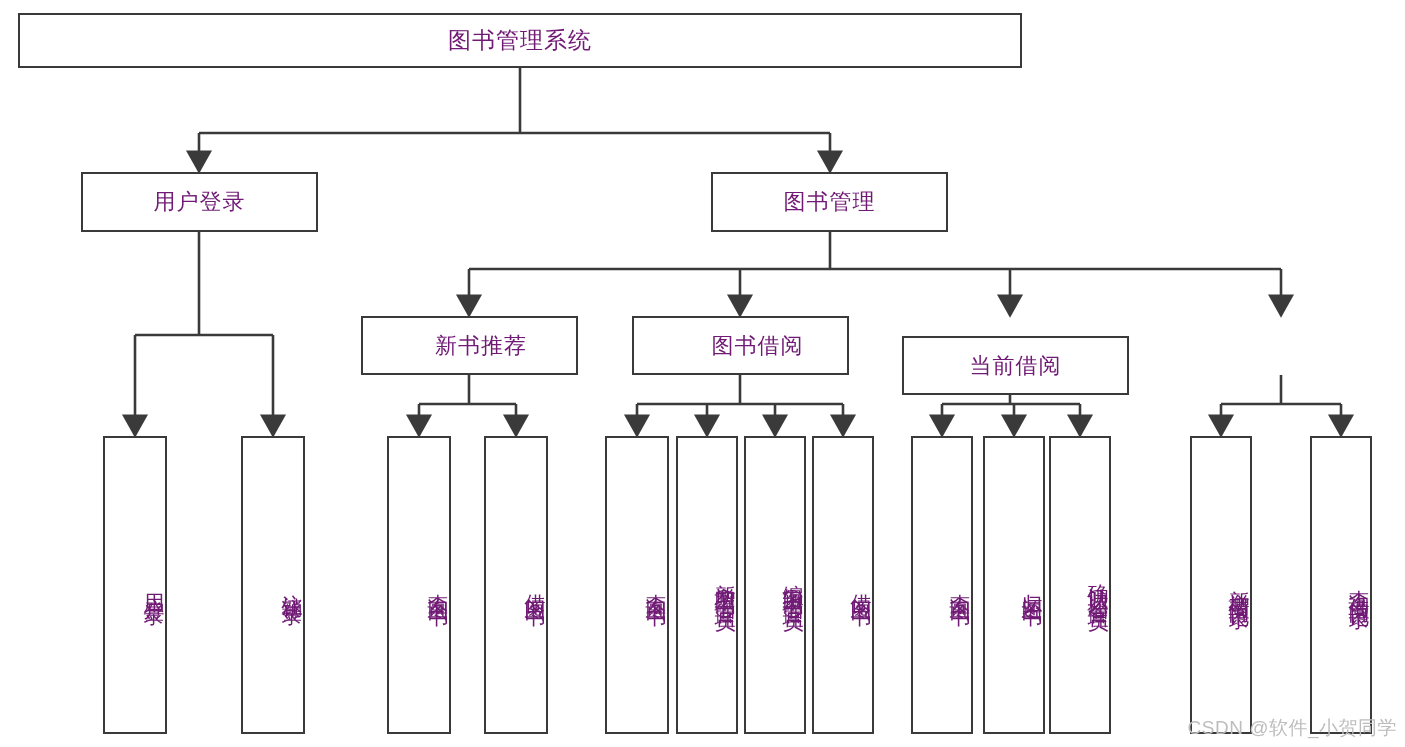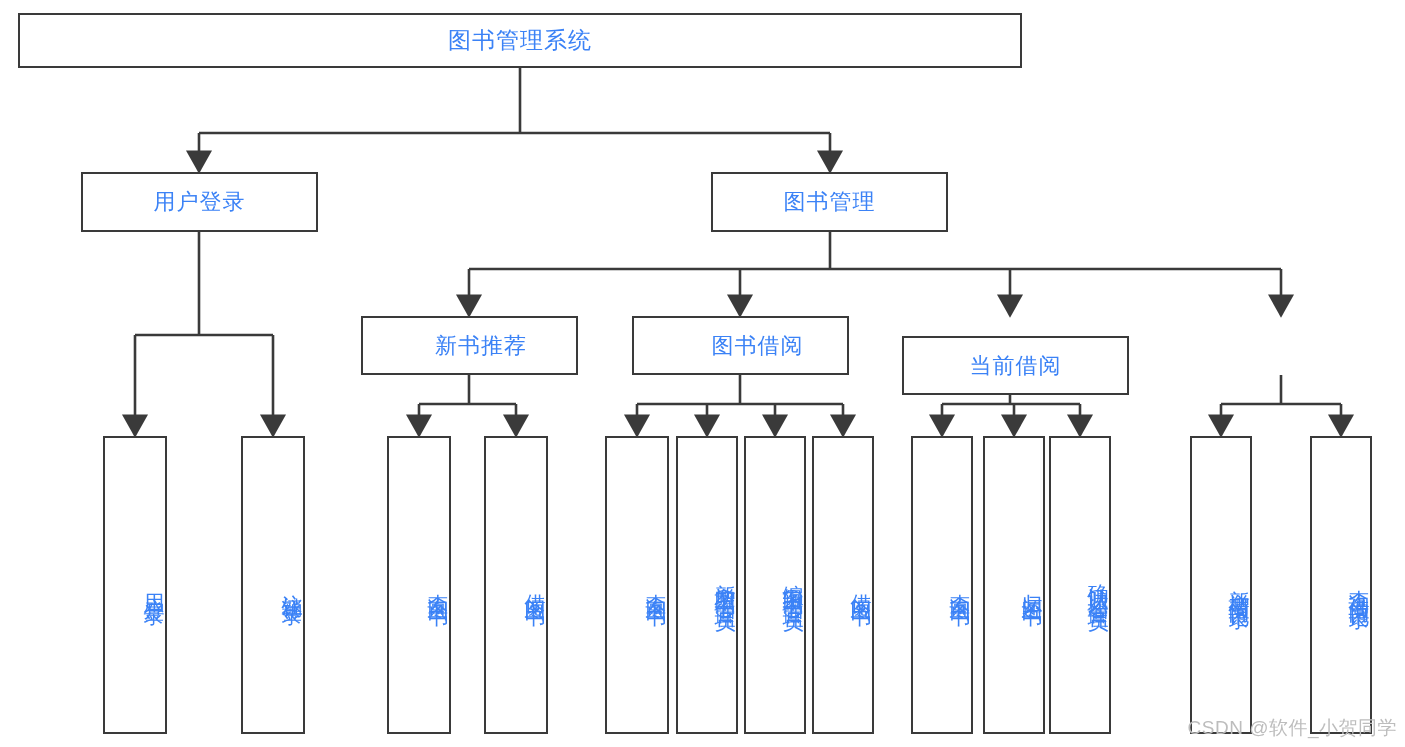--- a/index.html
+++ b/index.html
@@ -26,21 +26,21 @@
     pointer-events: none;
   }
   .node {
     position: absolute;
     box-sizing: border-box;
     background: #ffffff;
     border: 2px solid #3a3a3a;
     display: flex;
     align-items: center;
     justify-content: center;
-    color: #3b82f6;
+    color: #701a75;
   }
   .node.h {
     font-size: 22px;
     letter-spacing: 1px;
   }
   .node.root {
     font-size: 23px;
   }
   .node.v {
     writing-mode: vertical-rl;

